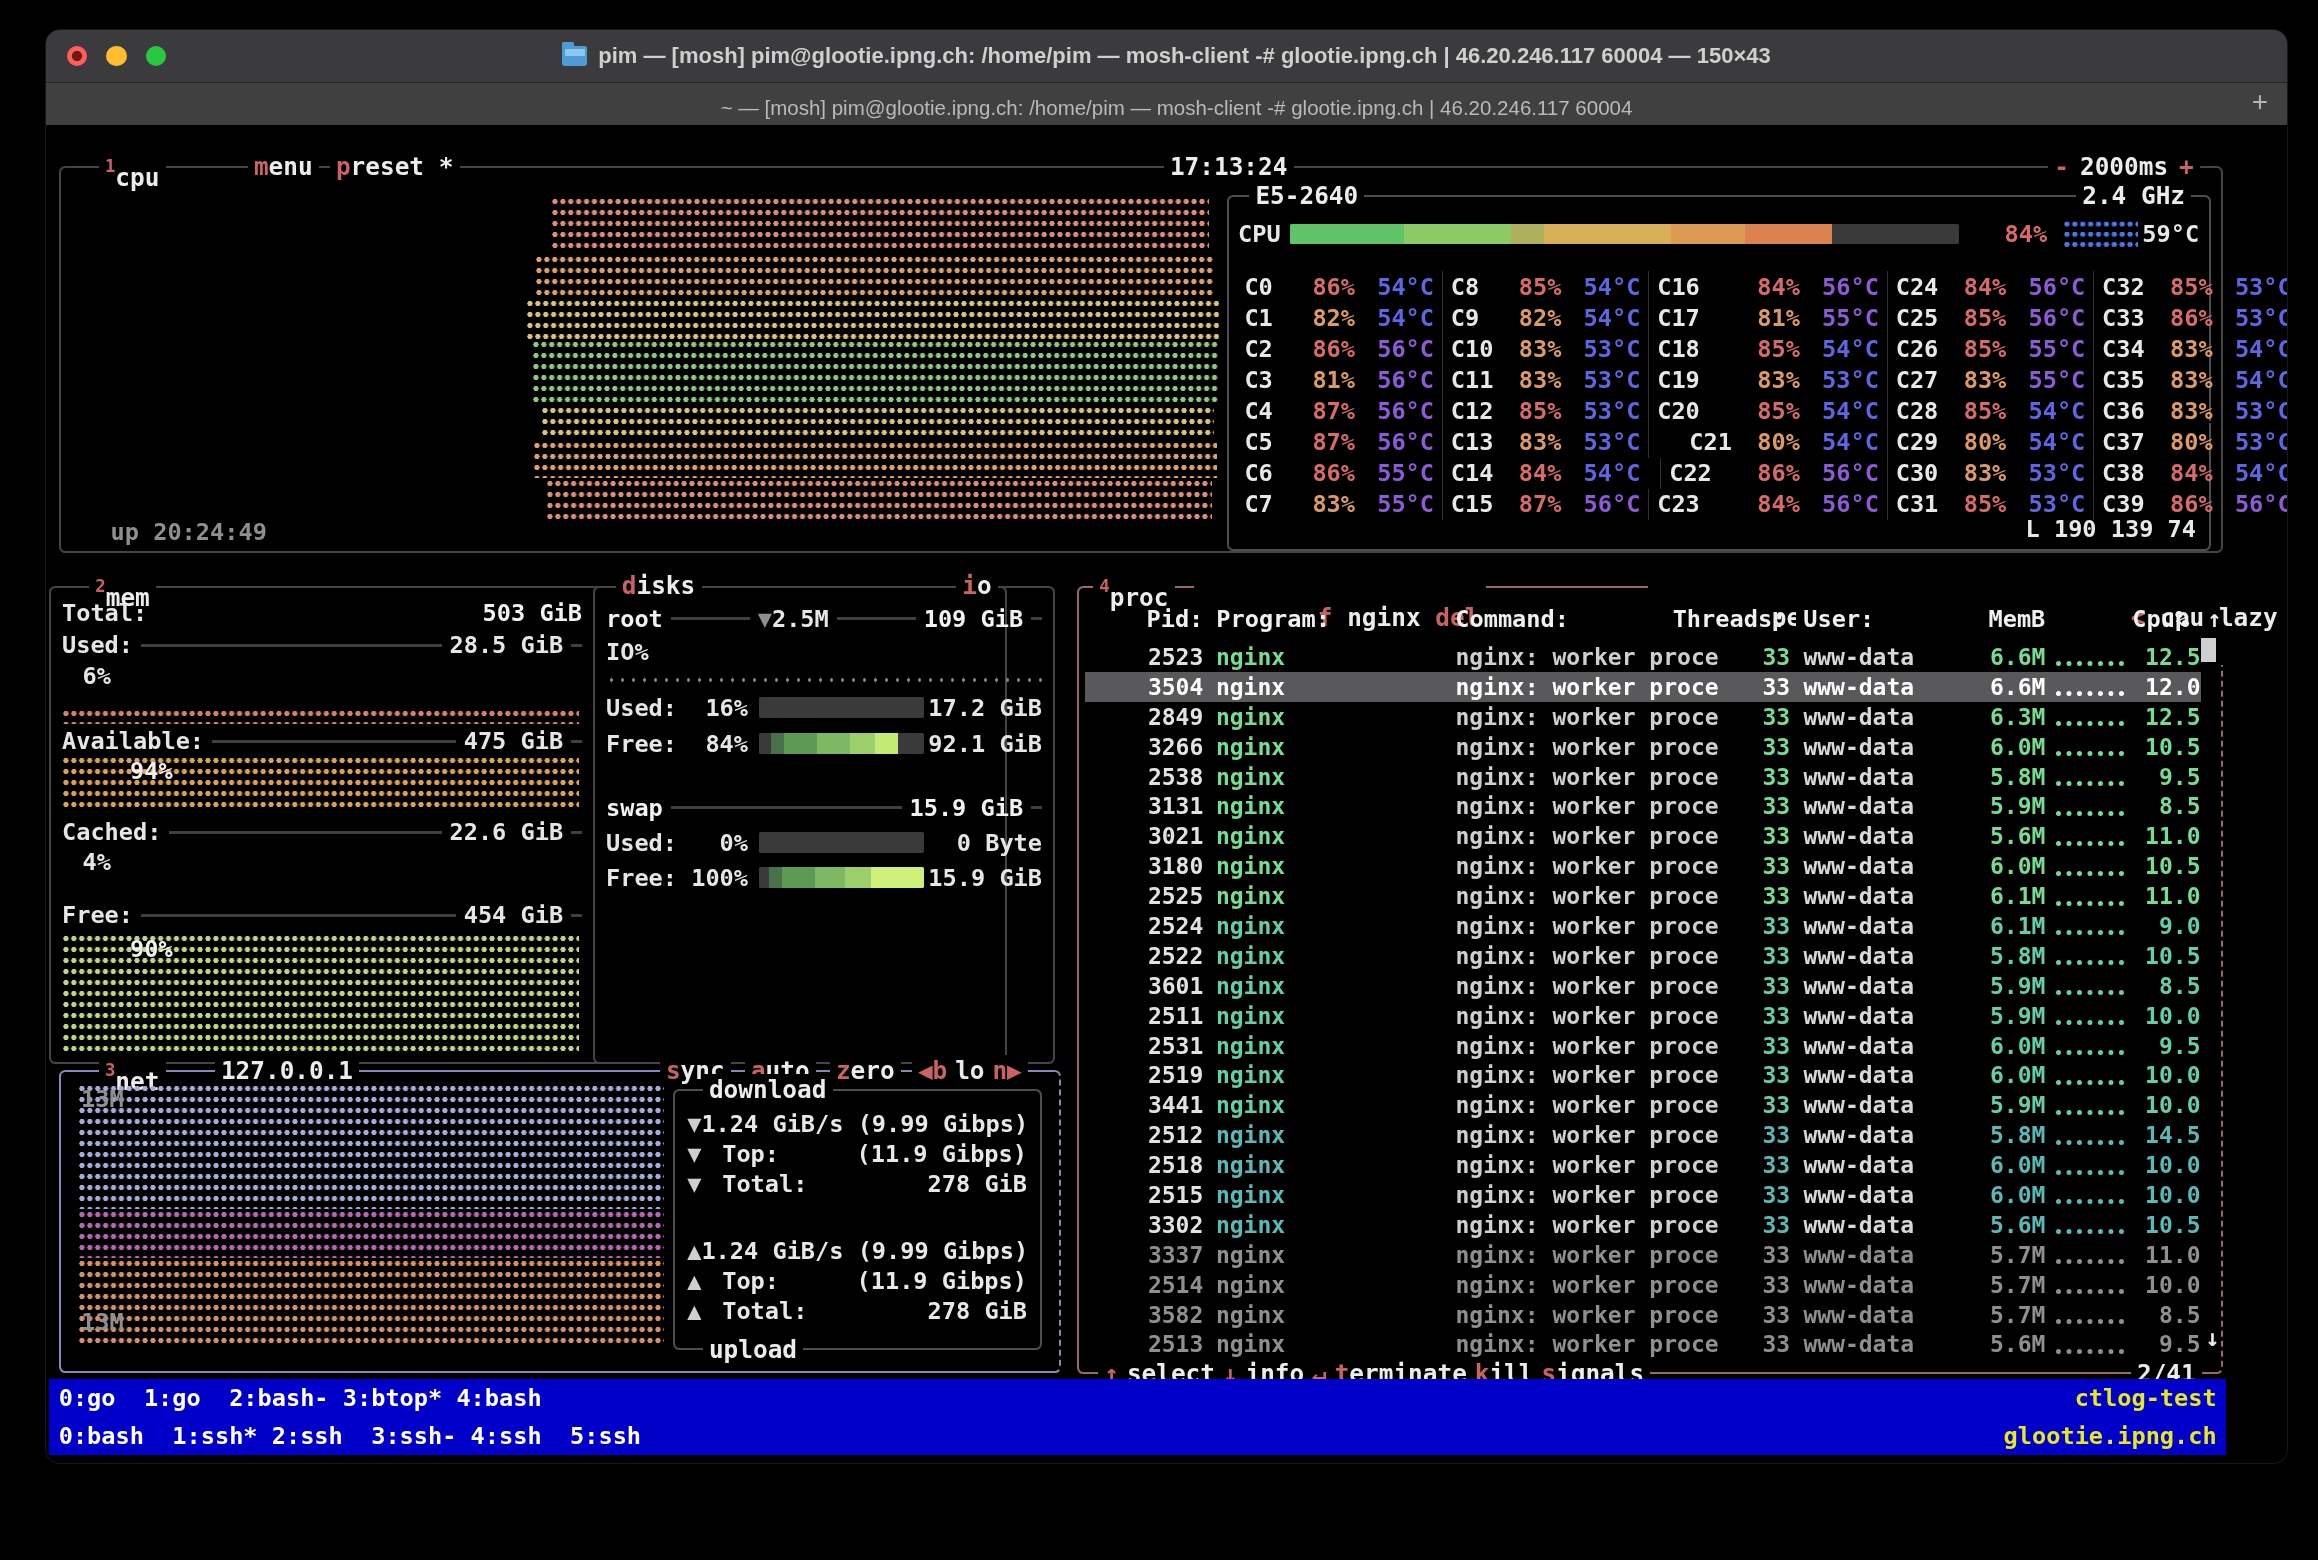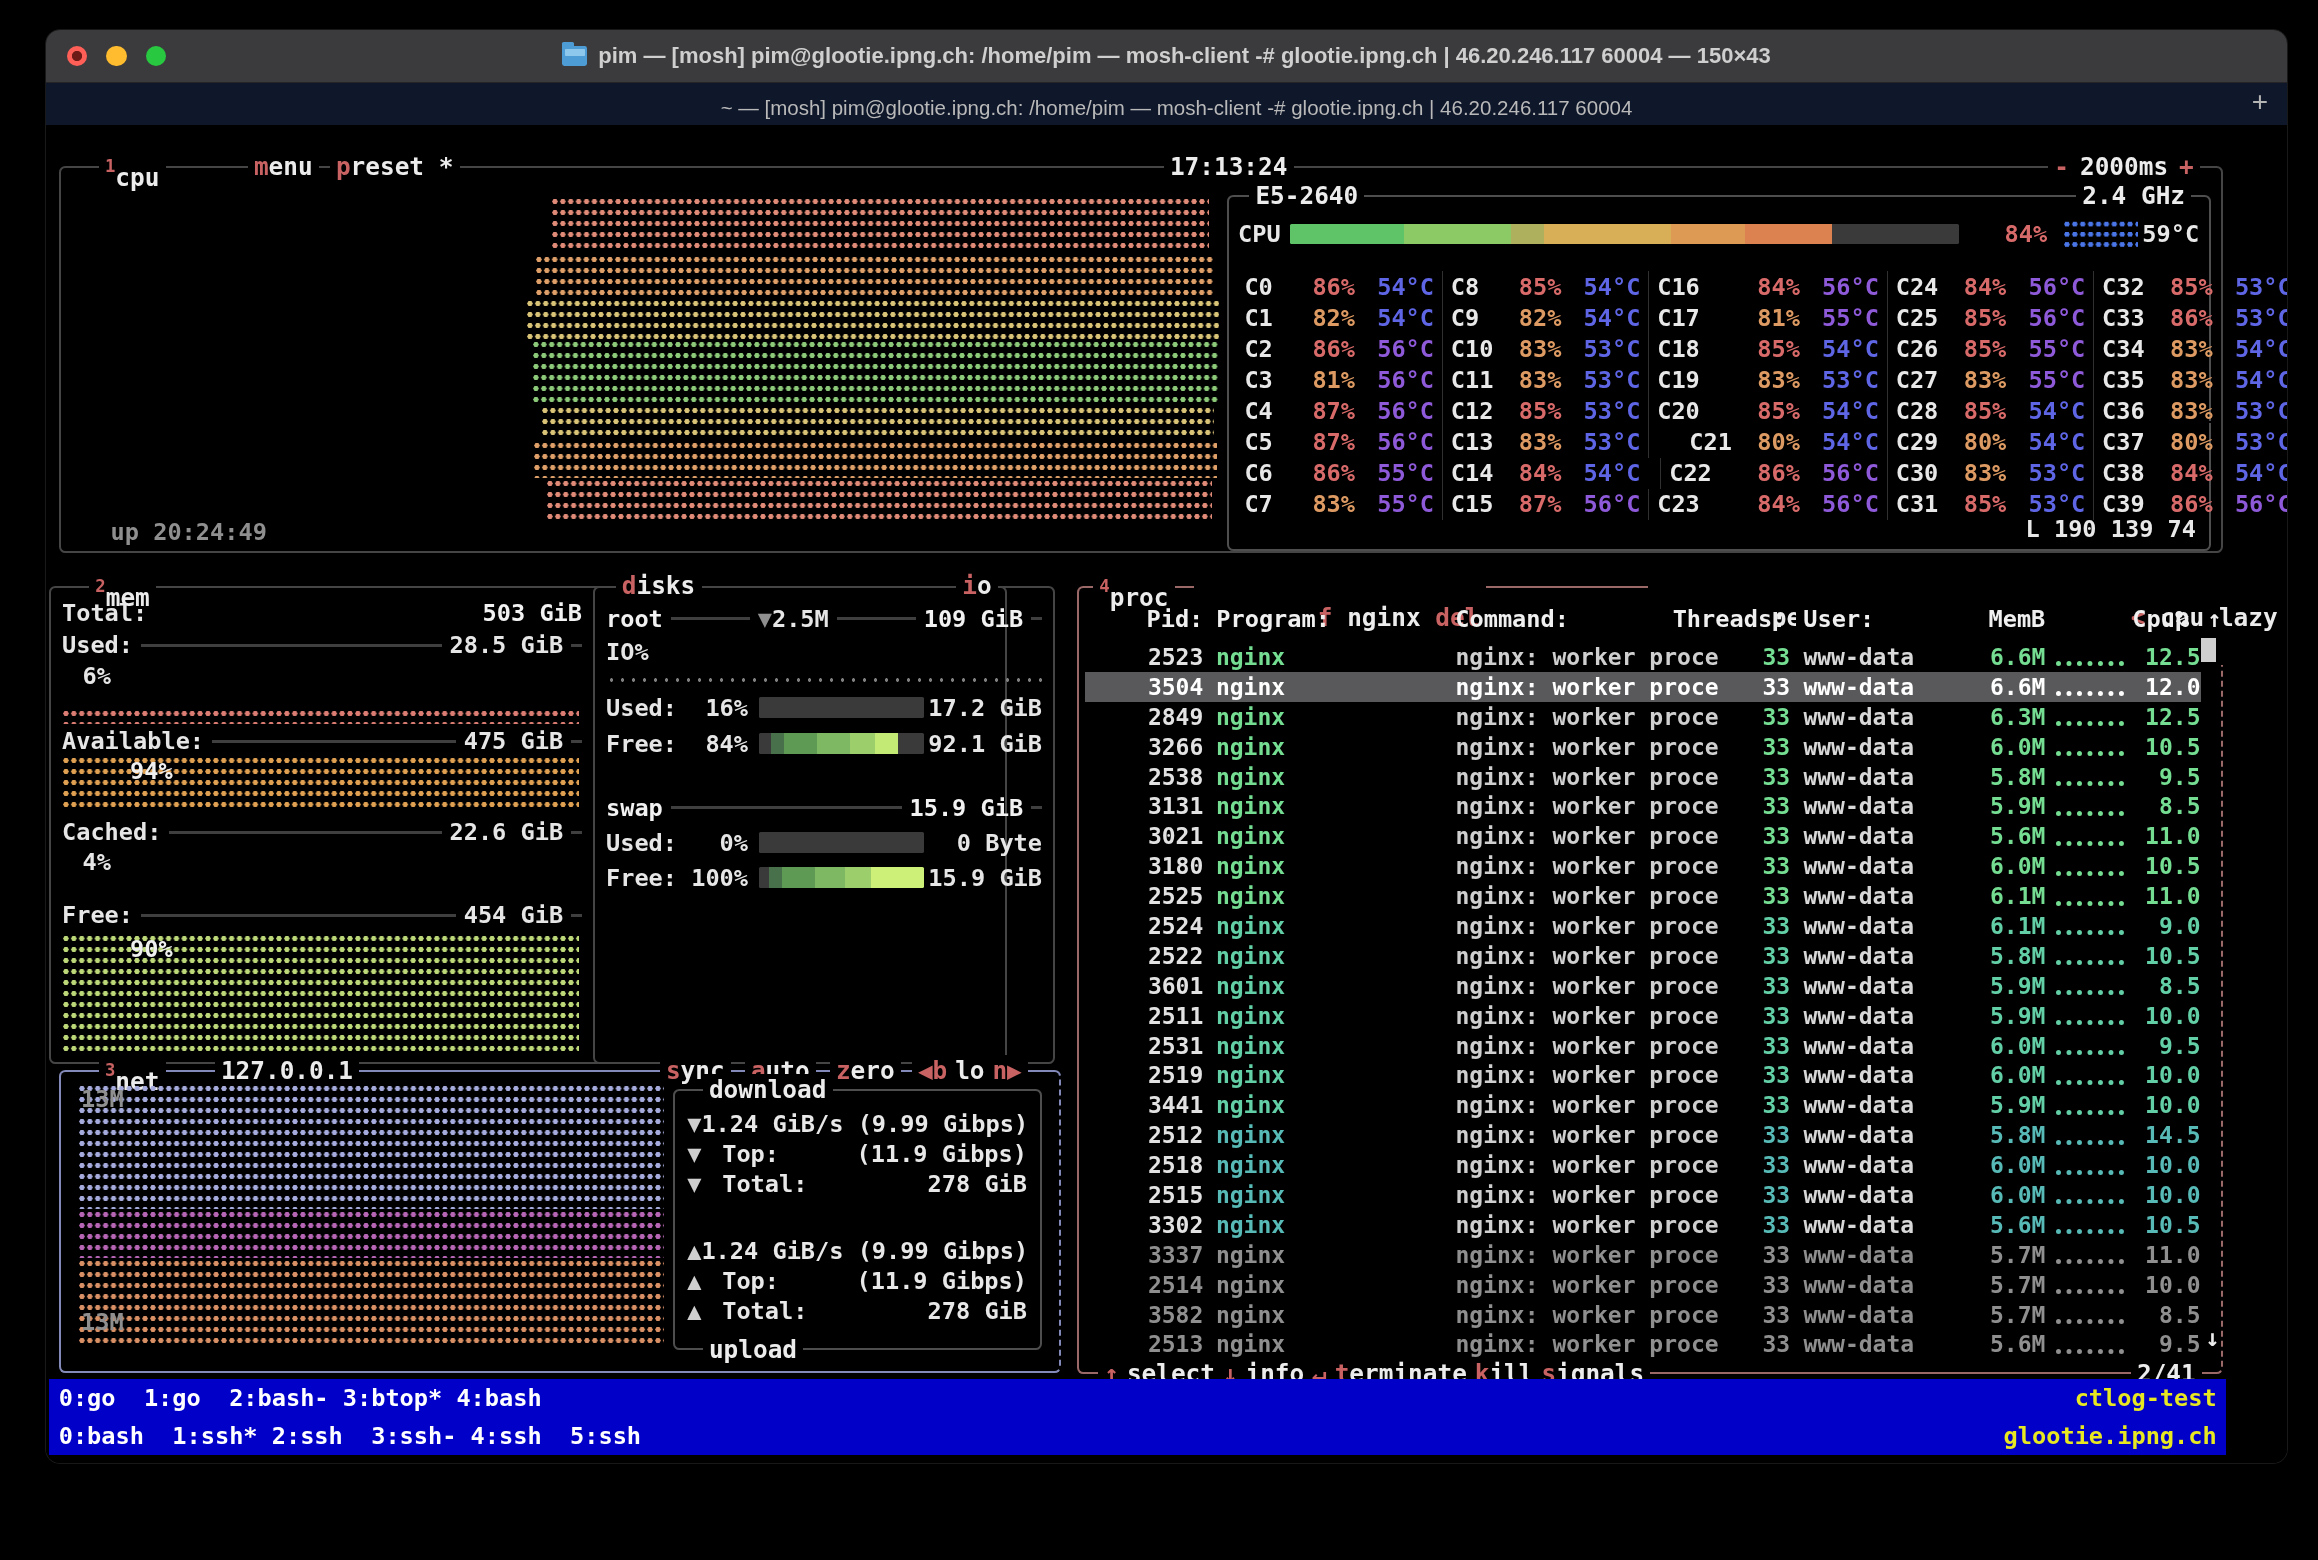--- a/index.html
+++ b/index.html
@@ -14,21 +14,21 @@
   .lights { position:absolute; left:20.5px; top:15.8px; display:flex; gap:19px; }
   .light { width:20.5px; height:20.5px; border-radius:50%; }
   .light.red   { background:radial-gradient(circle,#6e1b17 0 4.7px,#ff5f57 5.5px); }
   .light.yellow{ background:#febc2e; }
   .light.green { background:#28c840; }
   .wtitle { margin:0 auto; display:flex; align-items:center; gap:11px;
             color:#cfcfcf; font:700 22px "Liberation Sans", sans-serif; white-space:pre; }
   .folder { width:25px; height:19.7px; background:#4e9cd6; border-radius:2.4px; position:relative; flex:0 0 auto; }
   .folder::before { content:""; position:absolute; top:-3.9px; left:0; width:11.8px; height:5.5px; background:#4e9cd6; border-radius:1.6px 1.6px 0 0; }
   .folder::after  { content:""; position:absolute; left:2.4px; top:3.2px; right:2.4px; height:6.3px; background:#8ec7ec; border-radius:0.8px; }
-  .tabbar { height:51px; background:#0f172a; border-top:1.6px solid #252527; position:relative;
+  .tabbar { height:51px; background:#404040; border-top:1.6px solid #252527; position:relative;
             display:flex; align-items:center; justify-content:center;
             color:#b9b9b9; font:20.5px "Liberation Sans", sans-serif; white-space:pre;padding-left:20px; }
   .newtab { position:absolute; right:19px; top:3.2px; color:#b5b5b5; font-size:28px; font-weight:400; }
 
   
   .terminal { position:absolute; left:0; top:95px; width:2241px; height:1339px; background:#000; }
 
   .mono, .terminal { font-family:"DejaVu Sans Mono", monospace; }
   .box { position:absolute; border:2.4px solid #454545; border-radius:6.3px; }
   .box-label { position:absolute; top:-17.3px; background:#000; padding:0 6.3px;

